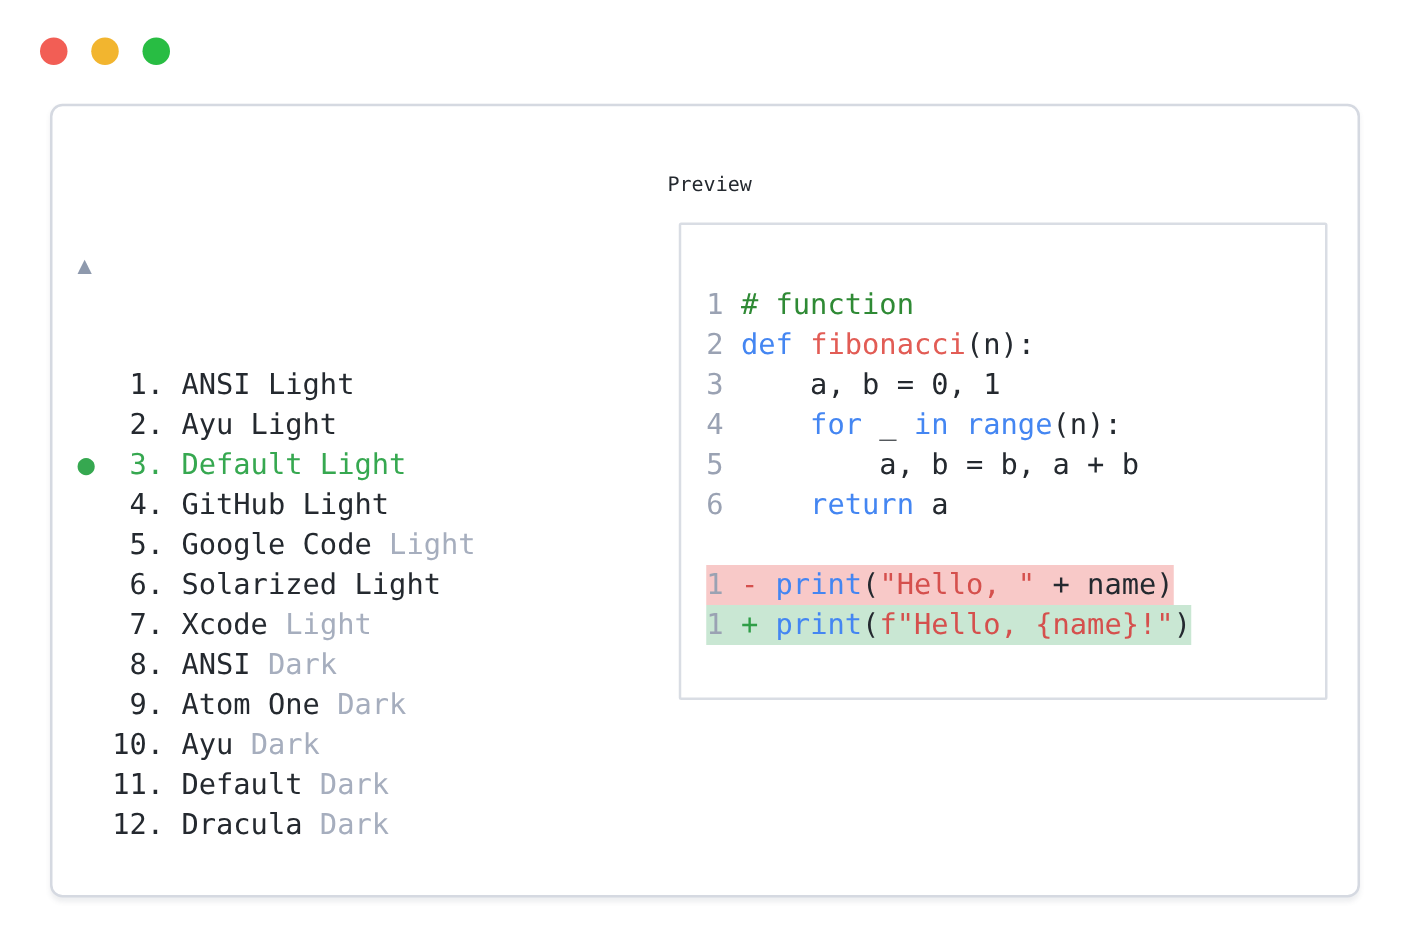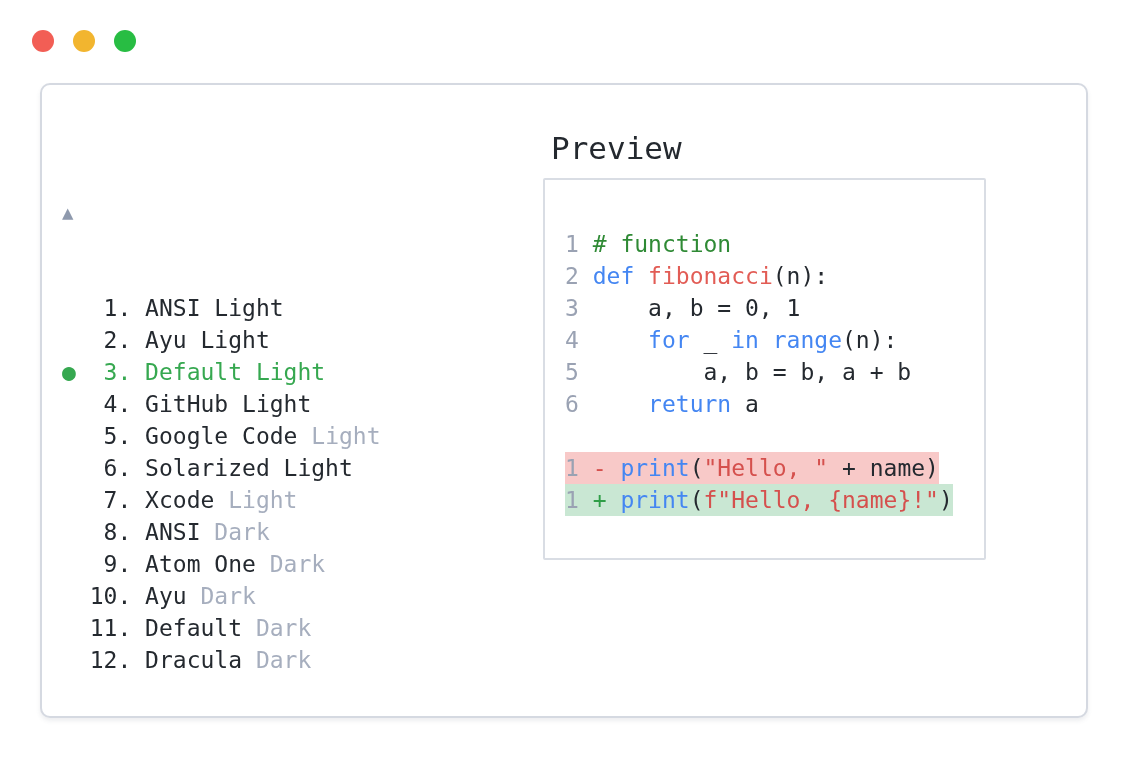--- a/index.html
+++ b/index.html
@@ -21,23 +21,23 @@
     border:2px solid var(--border);border-radius:10px;
     box-shadow:0 3px 4px rgba(80,90,110,.10);
   }
   .left{position:absolute;left:20px;top:47px;font-size:23px;line-height:32px;
         color:var(--dark);white-space:pre}
   .row{height:32px}
   .row.arrow-up{color:var(--arrow);font-size:19px}
   .item .suffix{color:var(--muted)}
   .item .marker{color:var(--green)}
   .item.selected span{color:var(--green)}
-  .preview-title{position:absolute;left:509px;top:47px;height:32px;
-                 font-size:31px;line-height:32px;color:var(--dark)}
-  .preview-box{position:absolute;left:501px;top:93px;width:443px;height:382px;
+  .preview-title{position:absolute;left:492px;top:47px;height:32px;
+                 font-size:16px;line-height:32px;color:var(--dark)}
+  .preview-box{position:absolute;left:501px;top:93px;width:519px;height:382px;
                border:2px solid var(--border2);border-radius:2px;background:#fff}
   #code{position:absolute;left:20px;top:48px;font-size:23px;line-height:32px;
         white-space:pre;color:var(--dark)}
   .code-row{height:32px}
   .tok-plain{color:var(--dark)}
   .tok-keyword{color:var(--keyword)}
   .tok-function{color:var(--function)}
   .tok-string{color:var(--string)}
   .tok-comment{color:var(--comment)}
   .tok-minus{color:var(--minus)}

